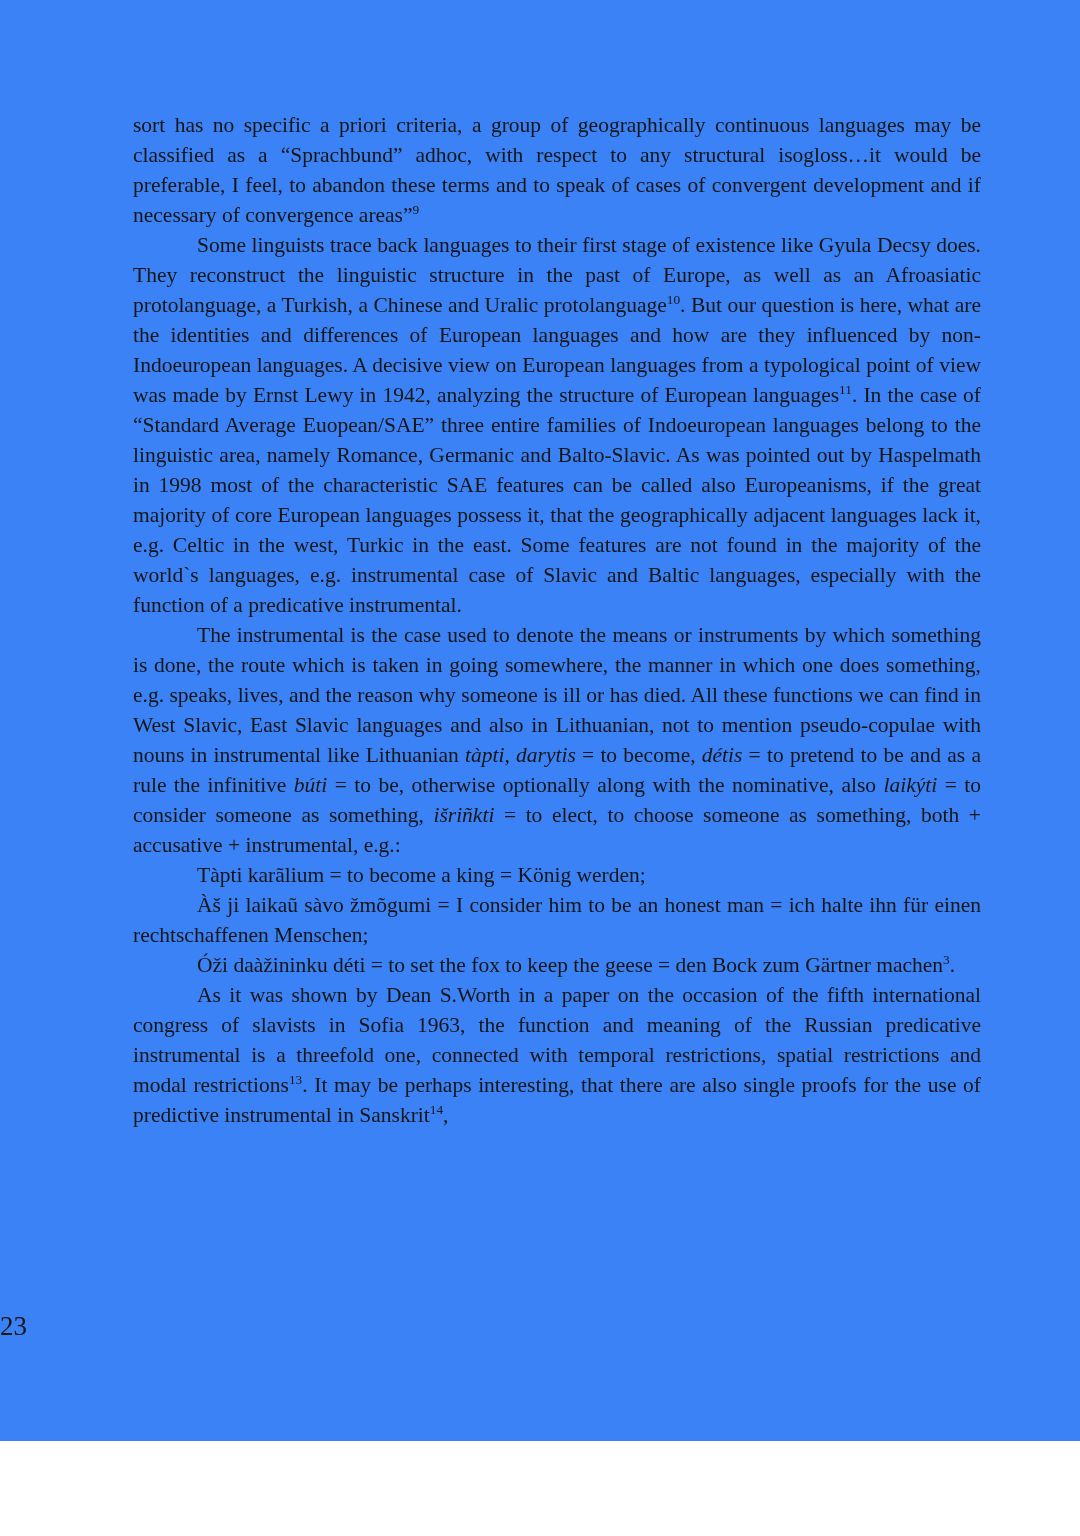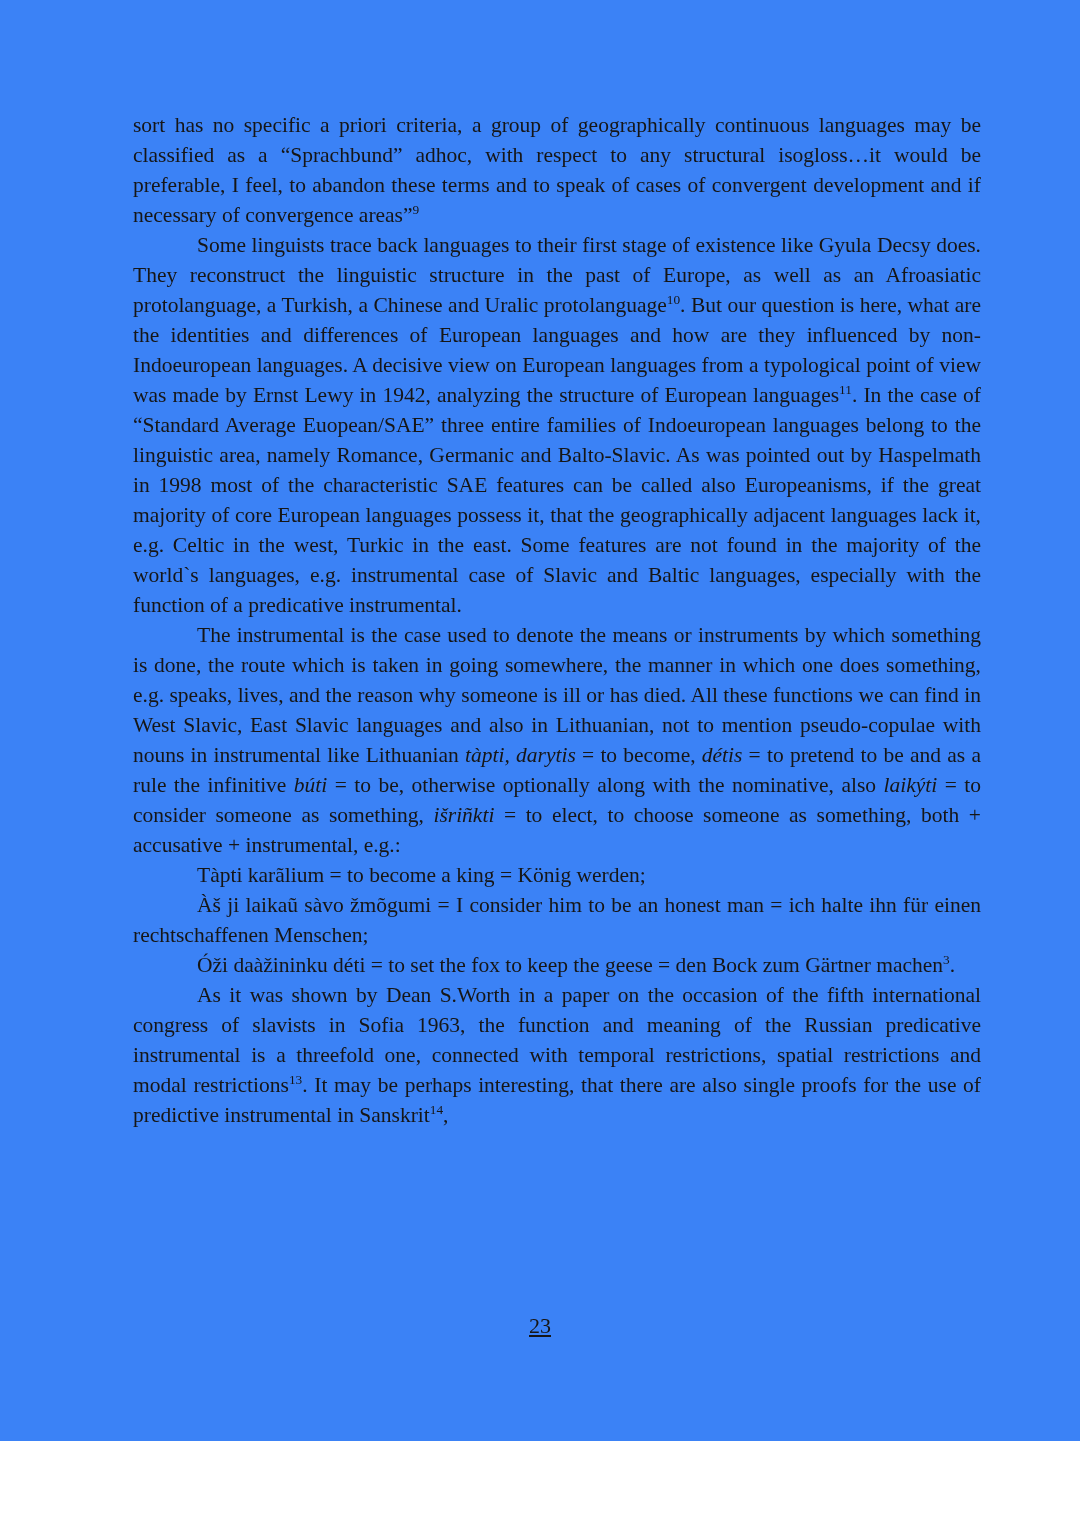--- a/index.html
+++ b/index.html
@@ -40,23 +40,21 @@
     vertical-align: super;
   }
   em {
     font-style: italic;
   }
   .page-number {
     position: absolute;
     left: 0;
     right: 0;
     bottom: 100px;
-    text-align: center;
-    font-size: 22px;
-    text-decoration: underline;
+    font-size: 27px;
   }
 </style>
 </head>
 <body>
 
 <div class="page">
   <div class="text-block" id="text-block">
       <p class="para"><span>sort has no specific a priori criteria, a group of geographically continuous languages may be classified as a “Sprachbund” adhoc, with respect to any structural isogloss…it would be preferable, I feel, to abandon these terms and to speak of cases of convergent development and if necessary of convergence areas”</span><sup>9</sup></p>
       <p class="para indent"><span>Some linguists trace back languages to their first stage of existence like Gyula Decsy does. They reconstruct the linguistic structure in the past of Europe, as well as an Afroasiatic protolanguage, a Turkish, a Chinese and Uralic protolanguage</span><sup>10</sup><span>. But our question is here, what are the identities and differences of European languages and how are they influenced by non-Indoeuropean languages.  A decisive view on European languages from a typological point of view was made by Ernst Lewy in 1942, analyzing the structure of European languages</span><sup>11</sup><span>. In the case of “Standard Average Euopean/SAE” three entire families of Indoeuropean languages belong to the linguistic area, namely Romance, Germanic and Balto-Slavic. As was pointed out by Haspelmath in 1998 most of the characteristic SAE features can be called also Europeanisms, if the great majority of core European languages possess it, that the geographically adjacent languages lack it, e.g. Celtic in the west, Turkic in the east. Some features are not found in the majority of the world`s languages, e.g. instrumental case of Slavic and Baltic languages, especially with the function of a predicative instrumental.</span></p>
       <p class="para indent"><span>The instrumental is the case used to denote the means or instruments by which something is done, the route which is taken in going somewhere, the manner in which one does something, e.g. speaks, lives, and the reason why someone is ill or has died. All these functions we can find in West Slavic, East Slavic languages and also in Lithuanian, not to mention pseudo-copulae with nouns in instrumental like Lithuanian </span><em>tàpti, darytis</em><span> = to become, </span><em>détis</em><span> = to pretend to be and as a rule the infinitive </span><em>búti</em><span> = to be, otherwise optionally along with the nominative, also </span><em>laikýti</em><span> = to consider someone as something, </span><em>išriñkti</em><span> = to elect, to choose someone as something, both + accusative + instrumental, e.g.:</span></p>

